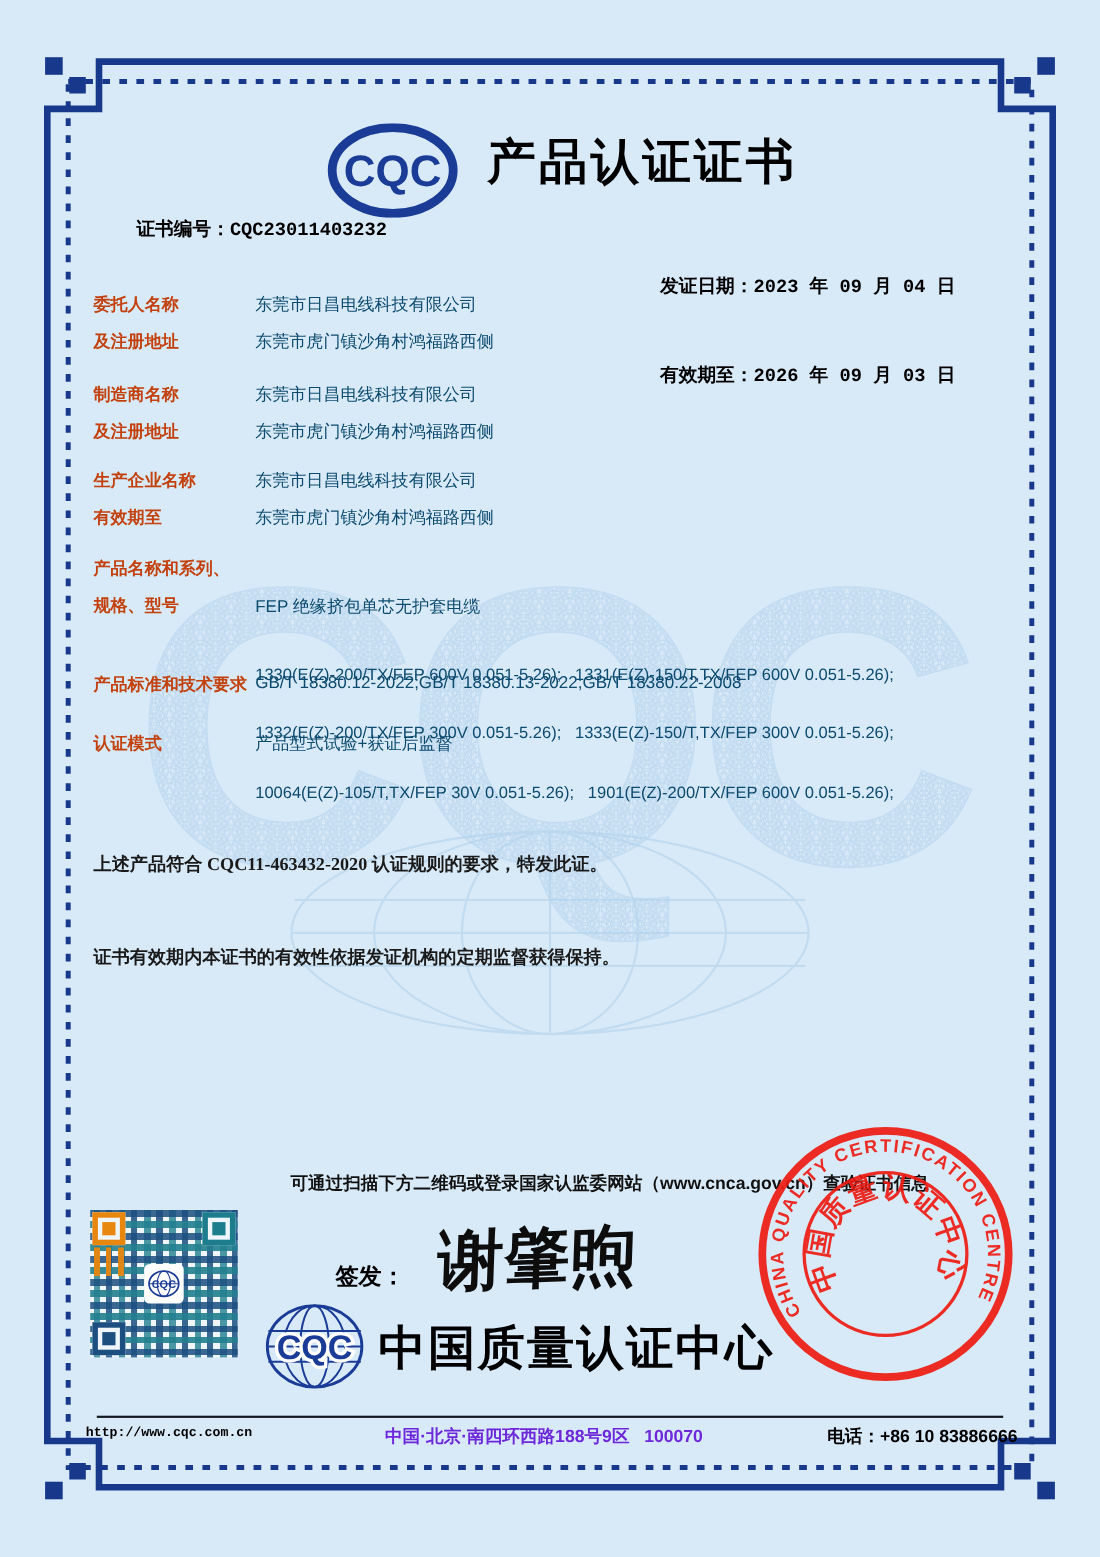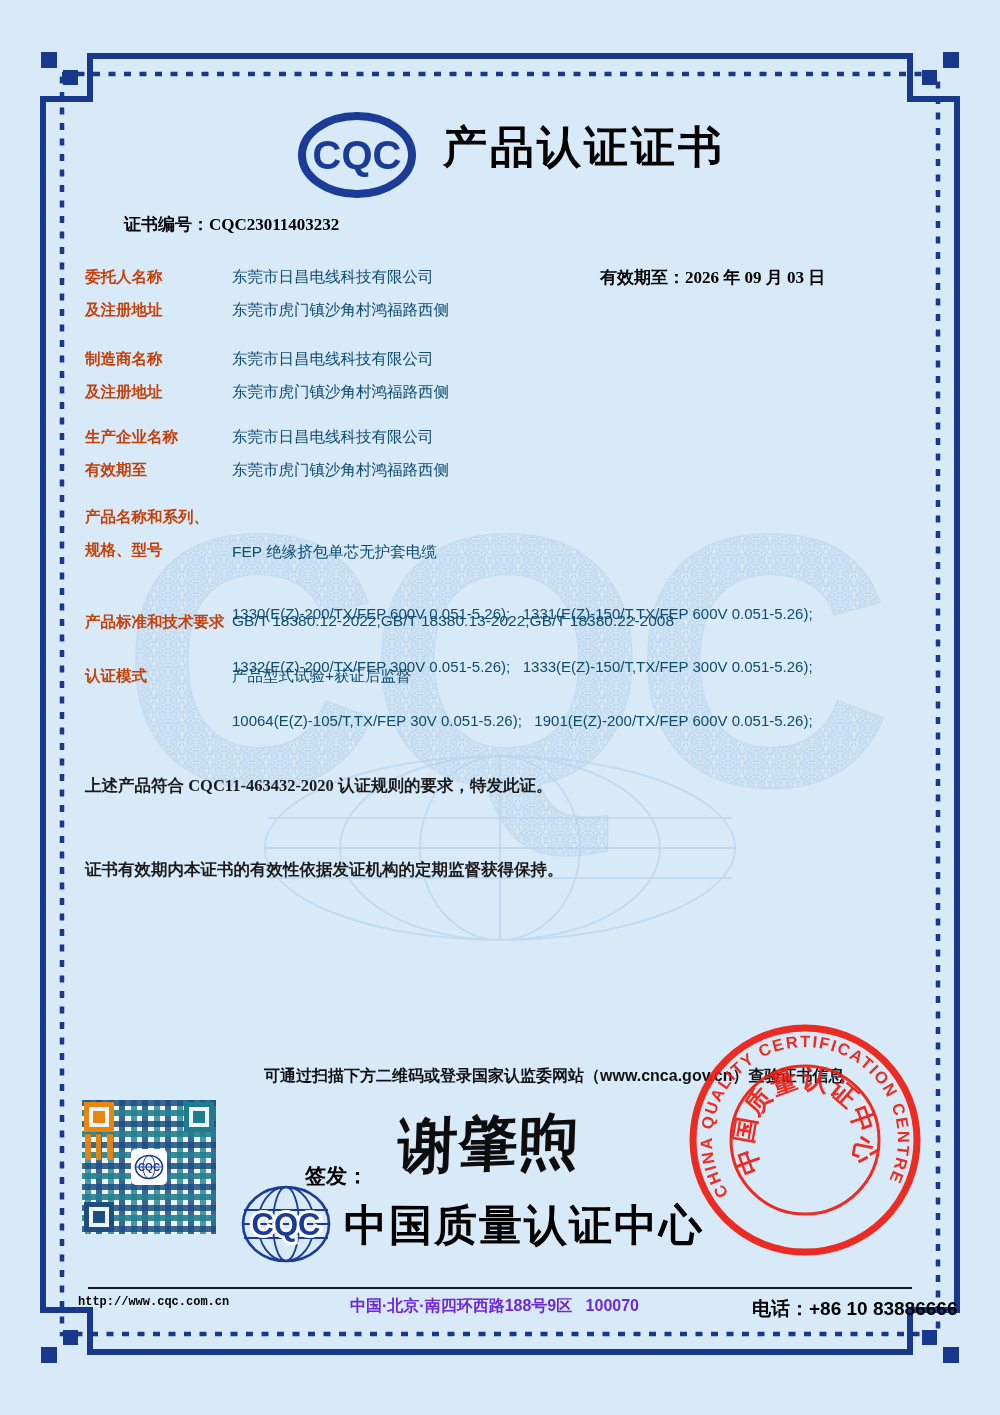--- a/index.html
+++ b/index.html
@@ -6,21 +6,21 @@
   body{font-family:"Liberation Sans",sans-serif;background:#e8f2fb;}
   .page{position:relative;width:1000px;height:1415px;background:#d8eaf8;overflow:hidden;}
   svg text{font-family:"Liberation Sans",sans-serif;}
 
   .abs{position:absolute;}
   .frame{position:absolute;left:0;top:0;}
   .watermark{position:absolute;left:0;top:0;pointer-events:none;}
 
   .page-title{position:absolute;left:443px;top:118px;font-size:44px;font-weight:bold;color:#000;
     letter-spacing:3px;white-space:nowrap;}
-  .kaiti{font-family:Liberation Serif, serif;font-weight:bold;color:#000;margin-top:16px;}
+  .kaiti{font-family:Liberation Mono, monospace;font-weight:bold;color:#000;}
   .cert-no{position:absolute;left:124px;top:197px;font-size:17px;white-space:pre;}
   .dates{position:absolute;left:600px;top:194px;font-size:17px;line-height:27px;white-space:pre;}
 
   .flabel{position:absolute;left:85px;font-size:15.5px;font-weight:bold;color:#c2410c;white-space:nowrap;}
   .fvalue{position:absolute;left:232px;font-size:15.5px;color:#0c4a6e;white-space:pre;}
   .plines div{line-height:17.5px;font-size:15px;white-space:pre;}
   .plines .first{margin-bottom:8px;font-size:15.5px;}
 
   .statements{position:absolute;left:85px;top:716px;font-family:"Liberation Serif",serif;
     font-size:16.5px;font-weight:bold;color:#1a1a1a;line-height:28px;white-space:pre;}
@@ -50,21 +50,21 @@
   .signature{position:absolute;left:398px;top:1104px;font-size:60px;font-weight:bold;color:#0d0d0d;
     font-family:"Liberation Serif",serif;transform:rotate(-2deg) skewX(-4deg);white-space:nowrap;}
 
   .org-name{position:absolute;left:344px;top:1197px;font-size:43px;font-weight:600;color:#000;
     letter-spacing:2px;white-space:nowrap;}
 
   .footer-divider{position:absolute;left:88px;top:1287px;width:824px;height:2px;background:#15181c;}
   .footer-url{position:absolute;left:78px;top:1295px;font-family:"Liberation Mono",monospace;
     font-size:12px;font-weight:bold;color:#000;}
   .footer-address{position:absolute;left:350px;top:1296px;font-size:16px;font-weight:bold;color:#6d28d9;white-space:pre;}
-  .footer-phone{position:absolute;left:752px;top:1296px;font-size:19px;font-weight:bold;color:#000;white-space:pre;}
+  .footer-phone{position:absolute;left:752px;top:1296px;font-size:16px;font-weight:bold;color:#000;white-space:pre;}
 </style>
 </head>
 <body>
 
 <div class="page">
 
   <svg class="watermark" width="1000" height="1415" viewBox="0 0 1000 1415" aria-hidden="true">
     <defs>
       <pattern id="sgh" width="28" height="14" patternUnits="userSpaceOnUse">
         <g fill="none" stroke="#aecde9" stroke-width="1.1">
@@ -117,20 +117,21 @@
   </svg>
 
   <svg class="abs" style="left:296px;top:112px;" width="122" height="86" viewBox="0 0 122 86">
     <ellipse cx="61" cy="43" rx="55" ry="39" fill="none" stroke="#1a3c96" stroke-width="8"></ellipse>
     <text x="61" y="57" text-anchor="middle" font-size="40" font-weight="bold" fill="#1a3c96" letter-spacing="0">CQC</text>
   </svg>
   <div class="page-title">产品认证证书</div>
 
   <div class="cert-no kaiti"><span>证书编号：</span><span>CQC23011403232</span></div>
   <div class="dates kaiti">
+    <div><span>发证日期：</span><span>2023 年 09 月 04 日</span></div>
     <div><span>有效期至：</span><span>2026 年 09 月 03 日</span></div>
   </div>
 
   <div class="flabel" style="top:267px">委托人名称</div>
   <div class="fvalue" style="top:267px">东莞市日昌电线科技有限公司</div>
   <div class="flabel" style="top:300px">及注册地址</div>
   <div class="fvalue" style="top:300px">东莞市虎门镇沙角村鸿福路西侧</div>
 
   <div class="flabel" style="top:349px">制造商名称</div>
   <div class="fvalue" style="top:349px">东莞市日昌电线科技有限公司</div>

